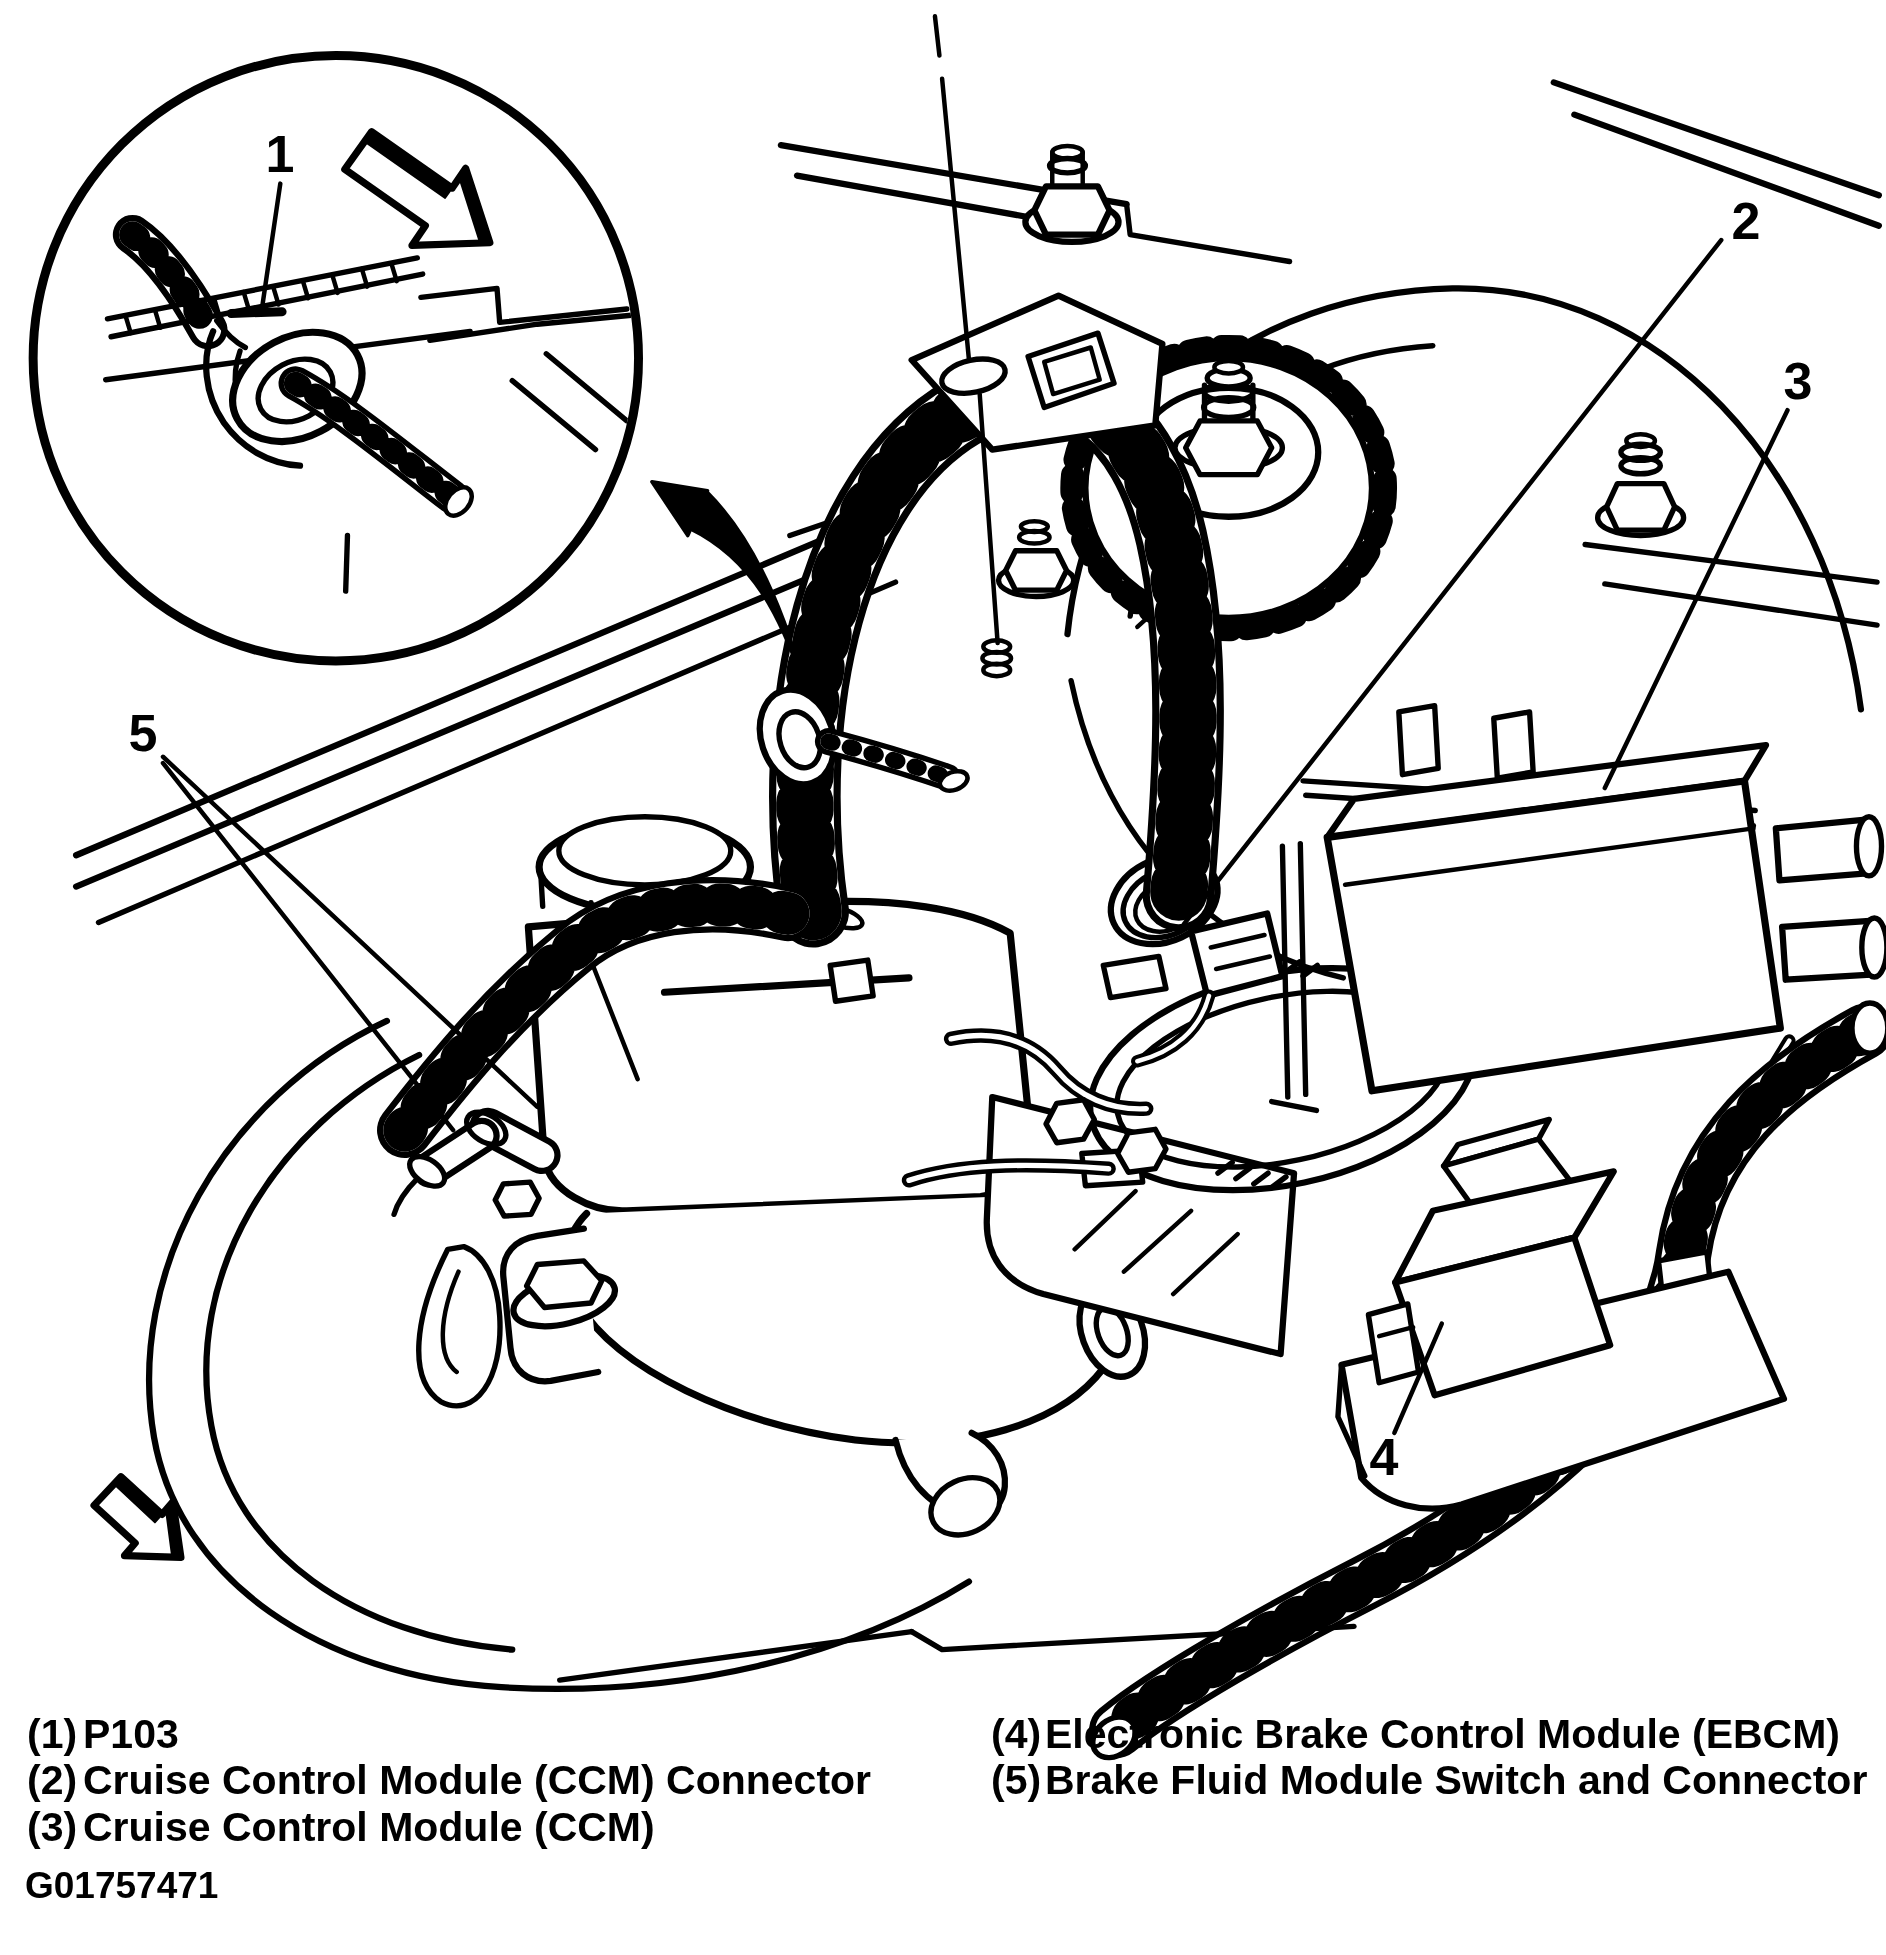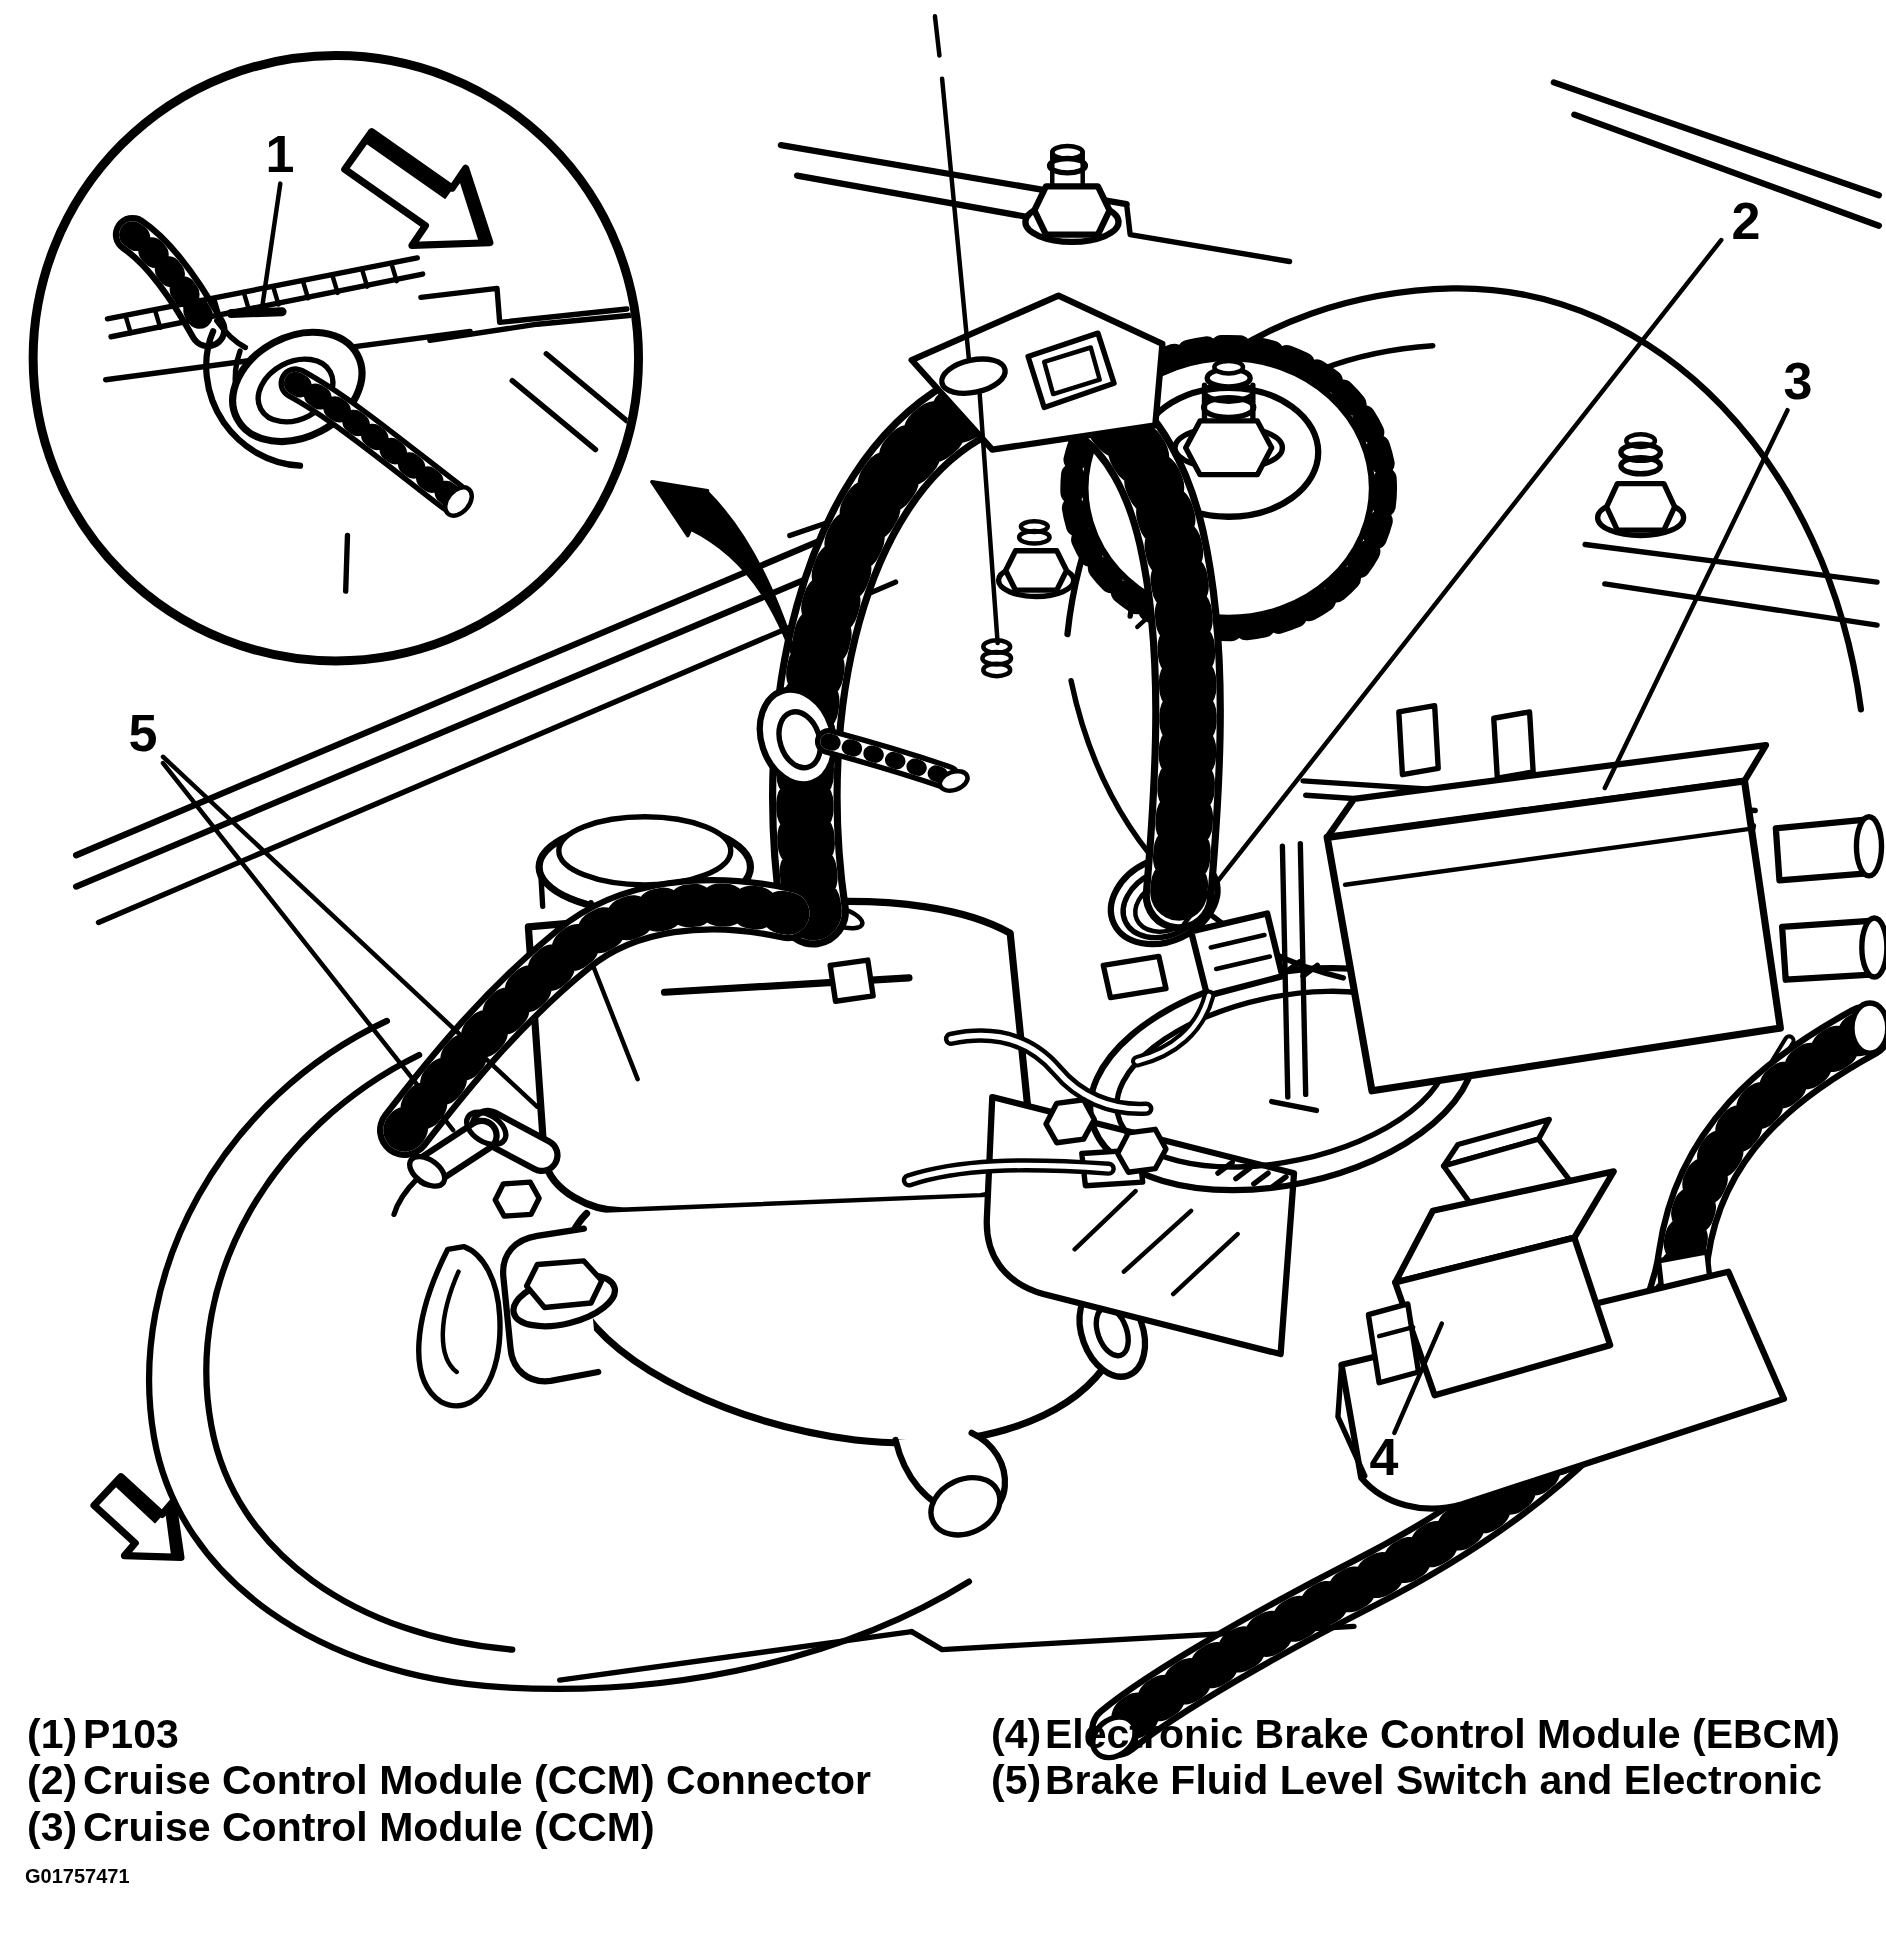--- a/index.html
+++ b/index.html
@@ -7,21 +7,21 @@
         font-family:"Liberation Sans", sans-serif;color:#000;overflow:hidden;}
   #art{position:absolute;left:0;top:0;}
   .callout{position:absolute;transform:translate(-50%,-50%);
            font-size:52px;font-weight:700;line-height:1;letter-spacing:0;}
   .legend{position:absolute;font-size:41px;font-weight:700;white-space:nowrap;}
   .legend .num{position:absolute;left:0;top:0;}
   .legend .lab{position:absolute;top:0;text-align:right;}
   #legend-left .lab{left:56px;}
   #legend-right .lab{left:54px;}
   .lrow{position:absolute;height:47px;}
-  #figid{position:absolute;left:25px;top:1865px;font-size:20px;font-weight:700;}
+  #figid{position:absolute;left:25px;top:1865px;font-size:37px;font-weight:700;}
 </style>
 </head>
 <body>
 
 <div id="page">
 
 <svg id="art" width="1886" height="1955" viewBox="0 0 2106 2183" fill="none" stroke="#000" stroke-width="7" stroke-linecap="round" stroke-linejoin="round">
 
   <g>
     <path d="M 85 955 L 960 585"></path>
@@ -321,20 +321,20 @@
     <span class="lab">Cruise Control Module (CCM)</span>
   </div>
 </div>
 <div id="legend-right">
   <div class="legend lrow" style="left:991px;top:1711px">
     <span class="num">(4)</span>
     <span class="lab">Electronic Brake Control Module (EBCM)</span>
   </div>
   <div class="legend lrow" style="left:991px;top:1757px">
     <span class="num">(5)</span>
-    <span class="lab">Brake Fluid Level Switch and Electronic</span>
+    <span class="lab">Brake Fluid Module Switch and Connector</span>
   </div>
 </div>
 
 <div id="figid">G01757471</div>
 
 </div>
 
 
 </body></html>

